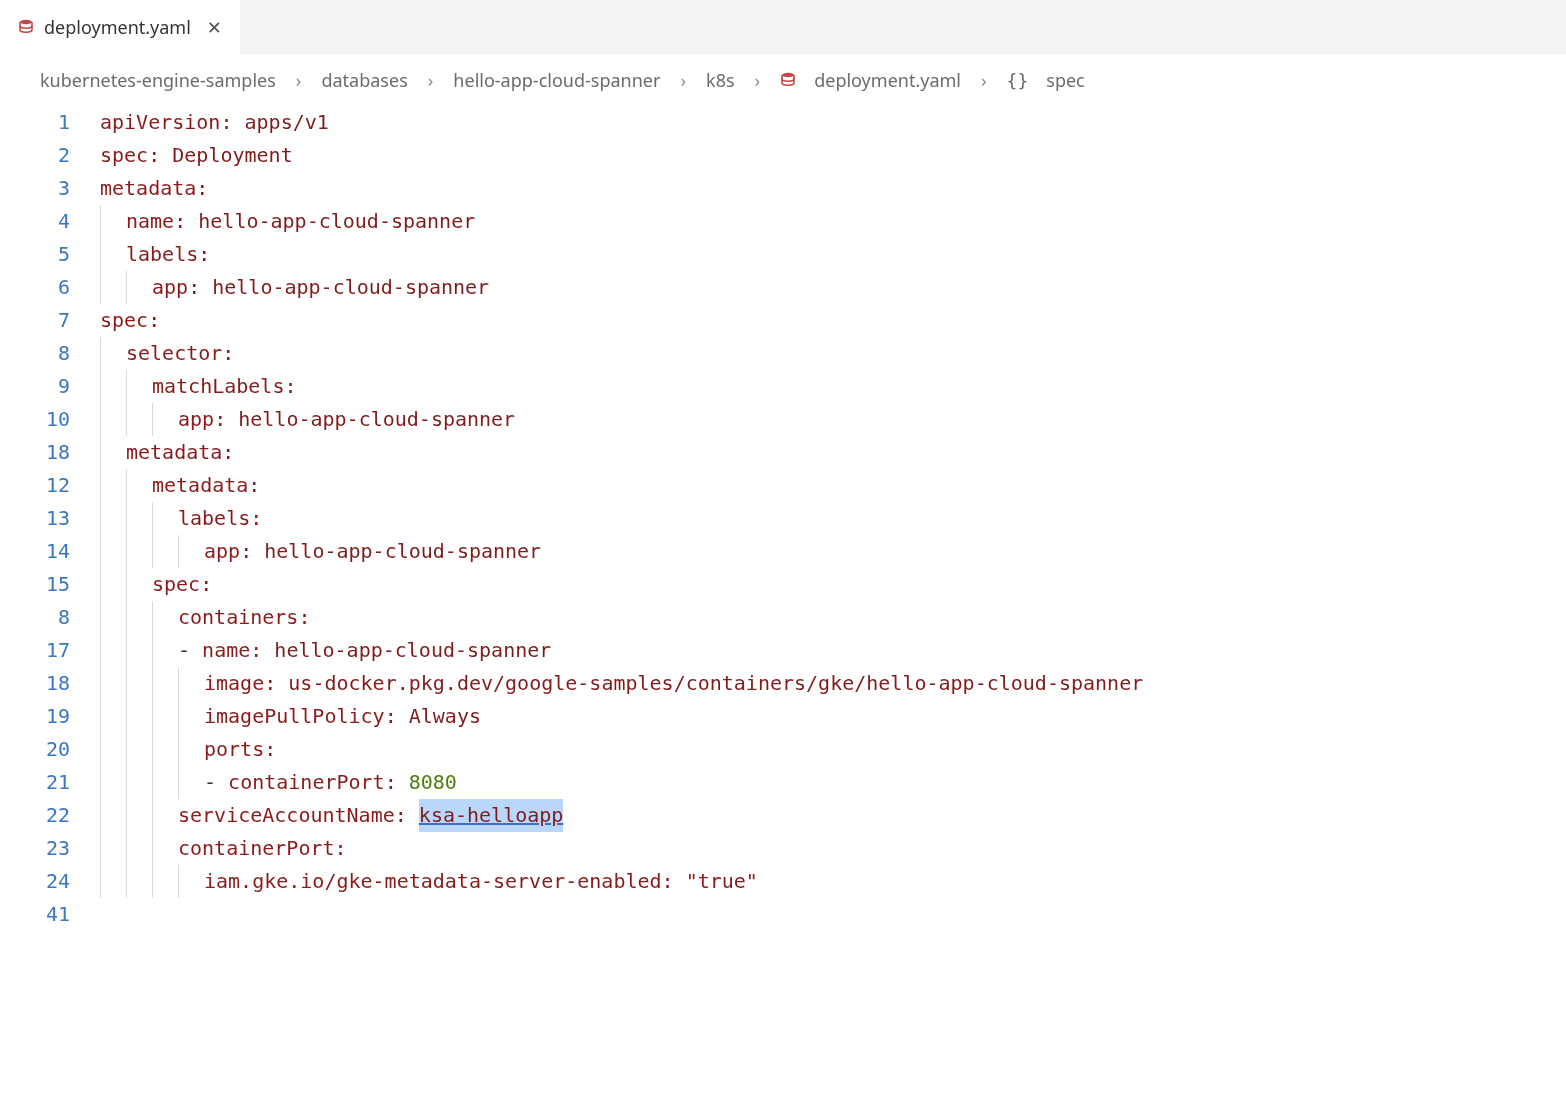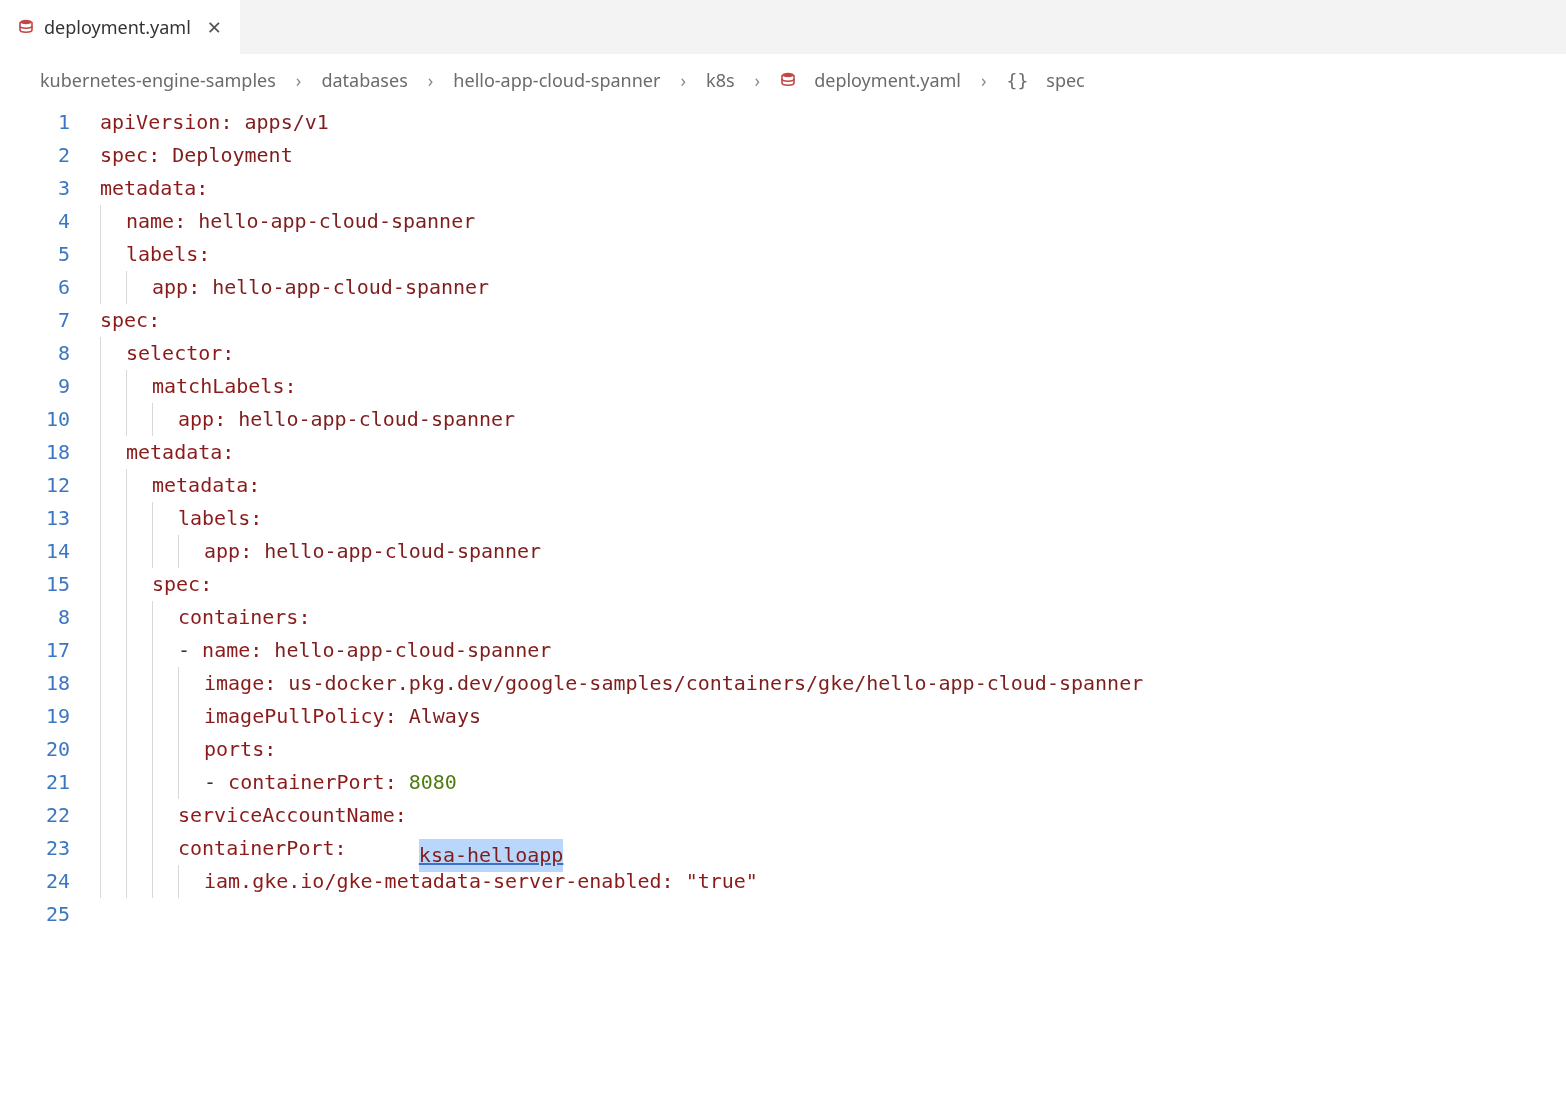--- a/index.html
+++ b/index.html
@@ -85,21 +85,21 @@
     display: inline-block;
     width: 1px;
     height: 33px;
     background: #d8d8d8;
     vertical-align: top;
   }
   .ig-wrap { display:inline-block; width: 26px; text-align:left; }
   .hl {
     background: #b9d6fb;
   }
-  .underline { text-decoration: underline; text-decoration-color: #3b6fc8; margin-top: 40px;}
+  .underline { text-decoration: underline; text-decoration-color: #3b6fc8;}
   svg.db-icon { width: 16px; height: 16px; }
 </style>
 </head>
 <body>
 
 <div class="tab-bar">
   <div class="tab">
     <span class="file-icon">
       <svg class="db-icon" viewBox="0 0 16 16" fill="currentColor">
           <ellipse cx="8" cy="3" rx="6" ry="2.2"></ellipse>
@@ -153,21 +153,21 @@
     <div class="ln">15</div>
     <div class="ln">8</div>
     <div class="ln">17</div>
     <div class="ln">18</div>
     <div class="ln">19</div>
     <div class="ln">20</div>
     <div class="ln">21</div>
     <div class="ln">22</div>
     <div class="ln">23</div>
     <div class="ln">24</div>
-    <div class="ln">25</div>
+    <div class="ln">41</div>
   </div>
 
   <div class="code">
     <div class="row"><span class="key">apiVersion</span><span class="key">:</span><span> </span><span class="val">apps/v1</span></div>
     <div class="row"><span class="key">spec</span><span class="key">:</span><span> </span><span class="val">Deployment</span></div>
     <div class="row"><span class="key">metadata</span><span class="key">:</span></div>
     <div class="row"><span class="ig-wrap"><span class="indent-guide"></span></span><span class="key">name</span><span class="key">:</span><span> </span><span class="val">hello-app-cloud-spanner</span></div>
     <div class="row"><span class="ig-wrap"><span class="indent-guide"></span></span><span class="key">labels</span><span class="key">:</span></div>
     <div class="row"><span class="ig-wrap"><span class="indent-guide"></span></span><span class="ig-wrap"><span class="indent-guide"></span></span><span class="key">app</span><span class="key">:</span><span> </span><span class="val">hello-app-cloud-spanner</span></div>
     <div class="row"><span class="key">spec</span><span class="key">:</span></div>

